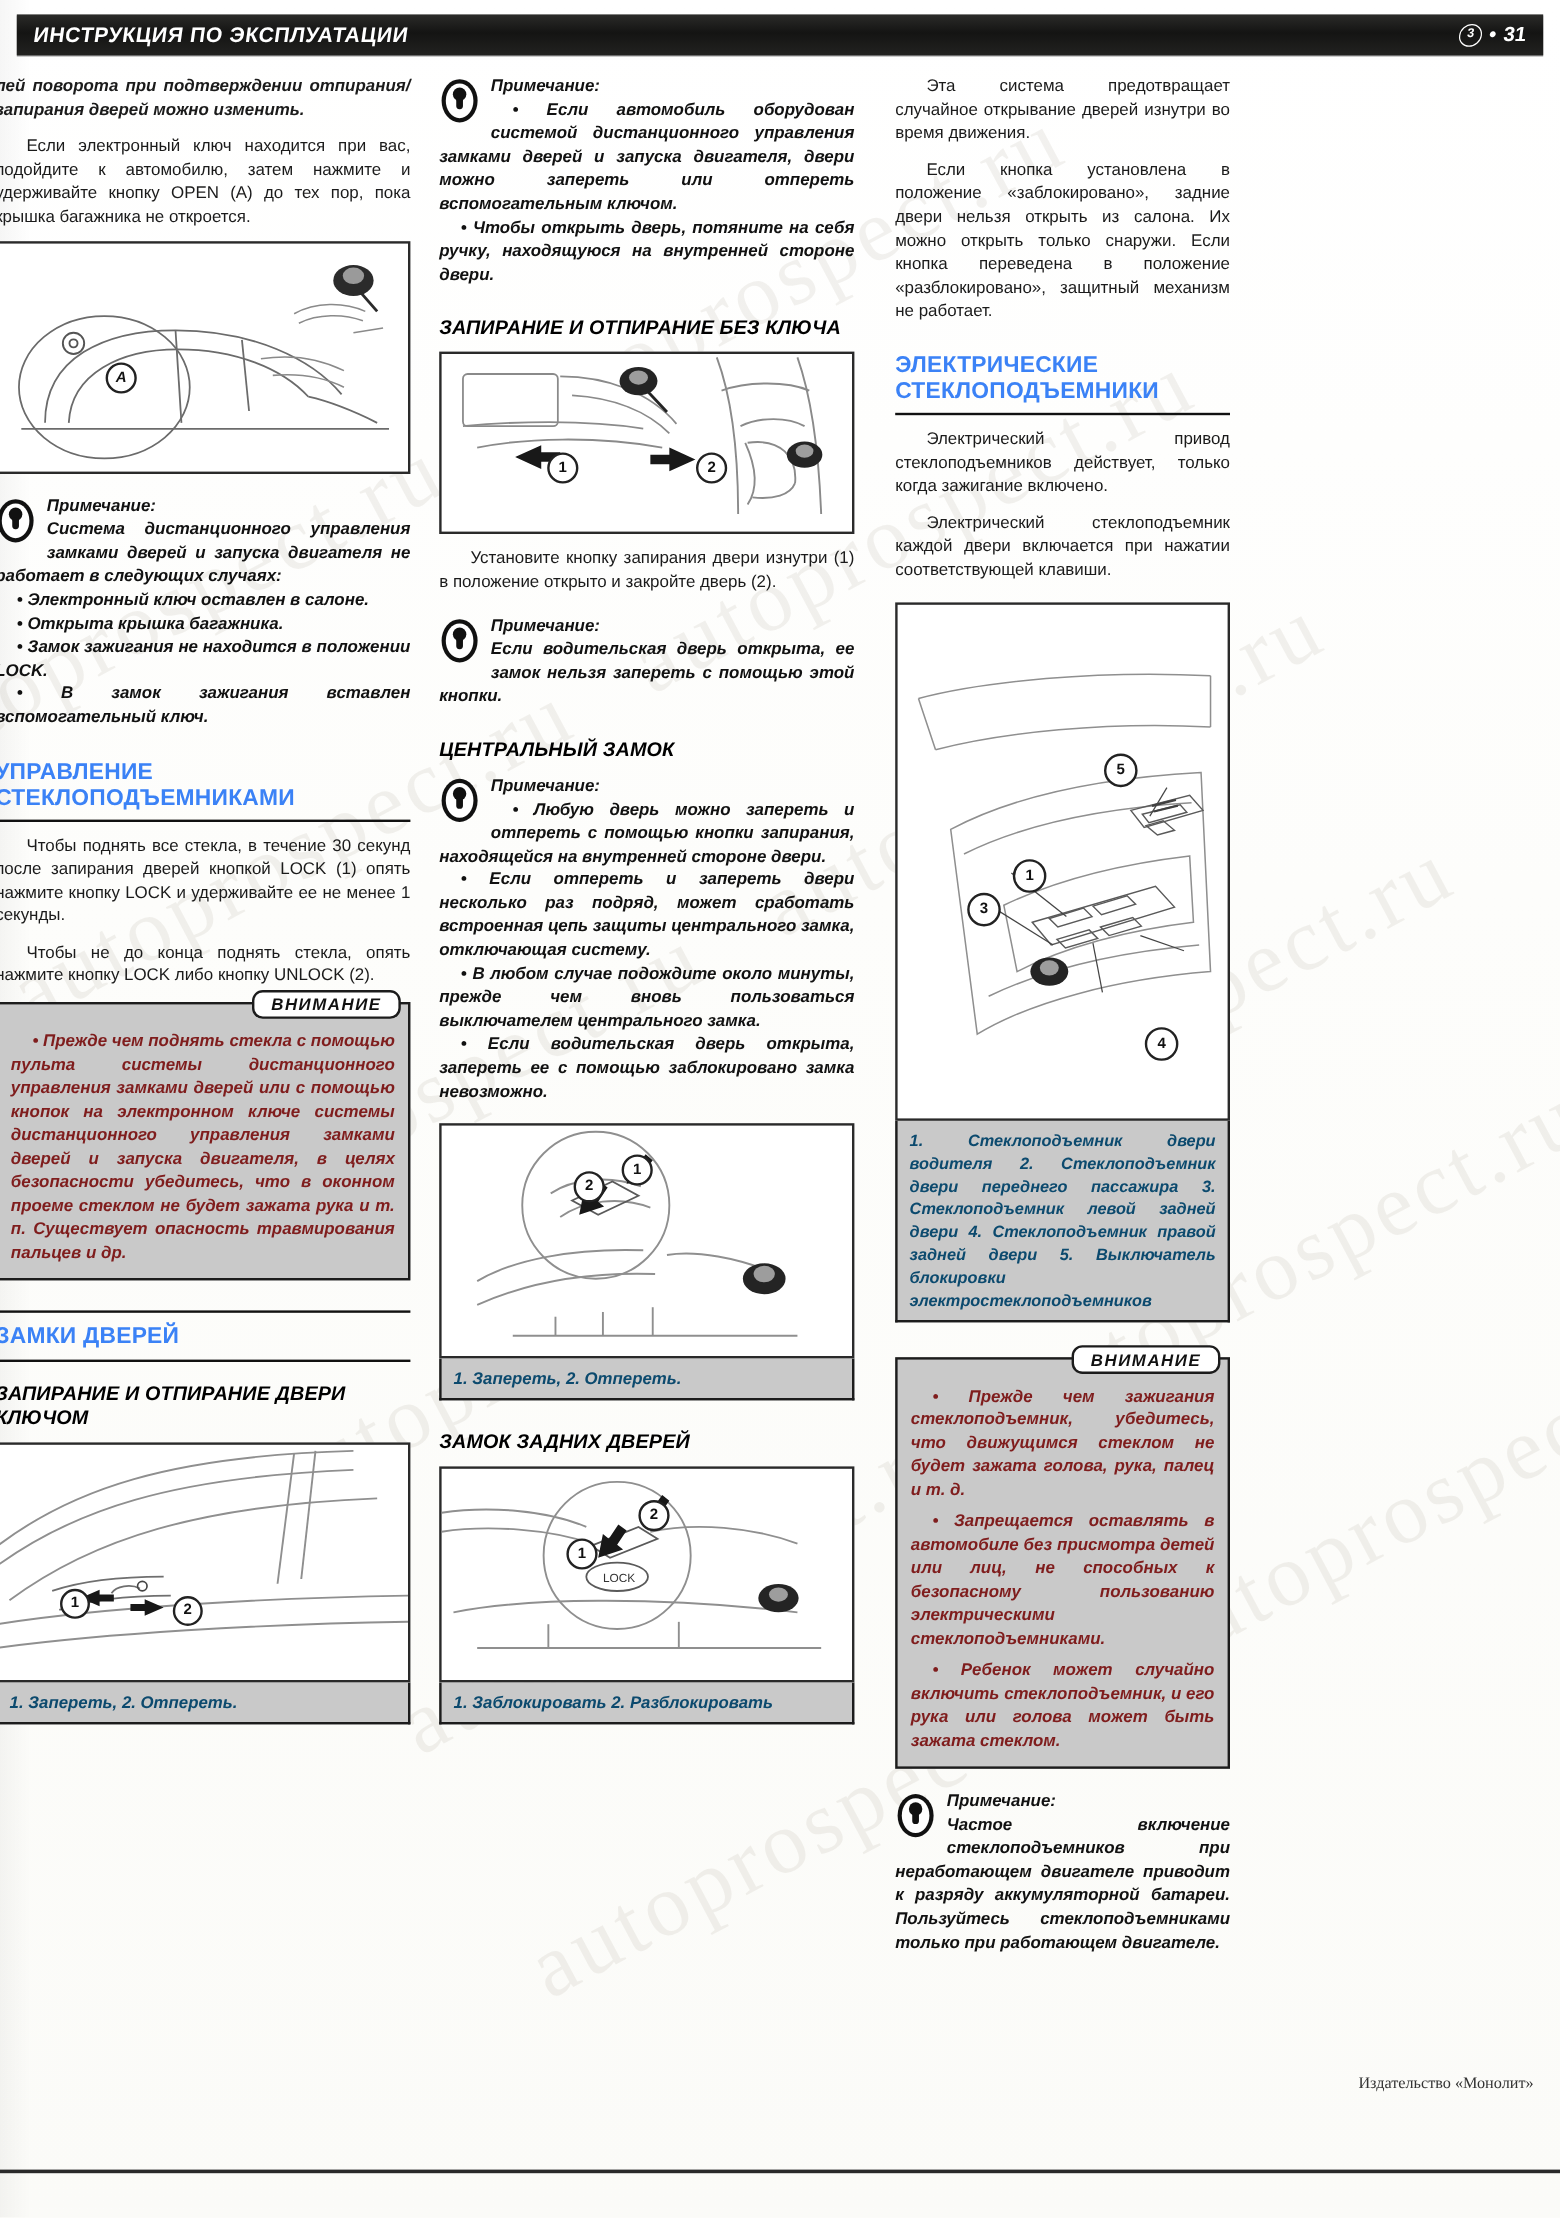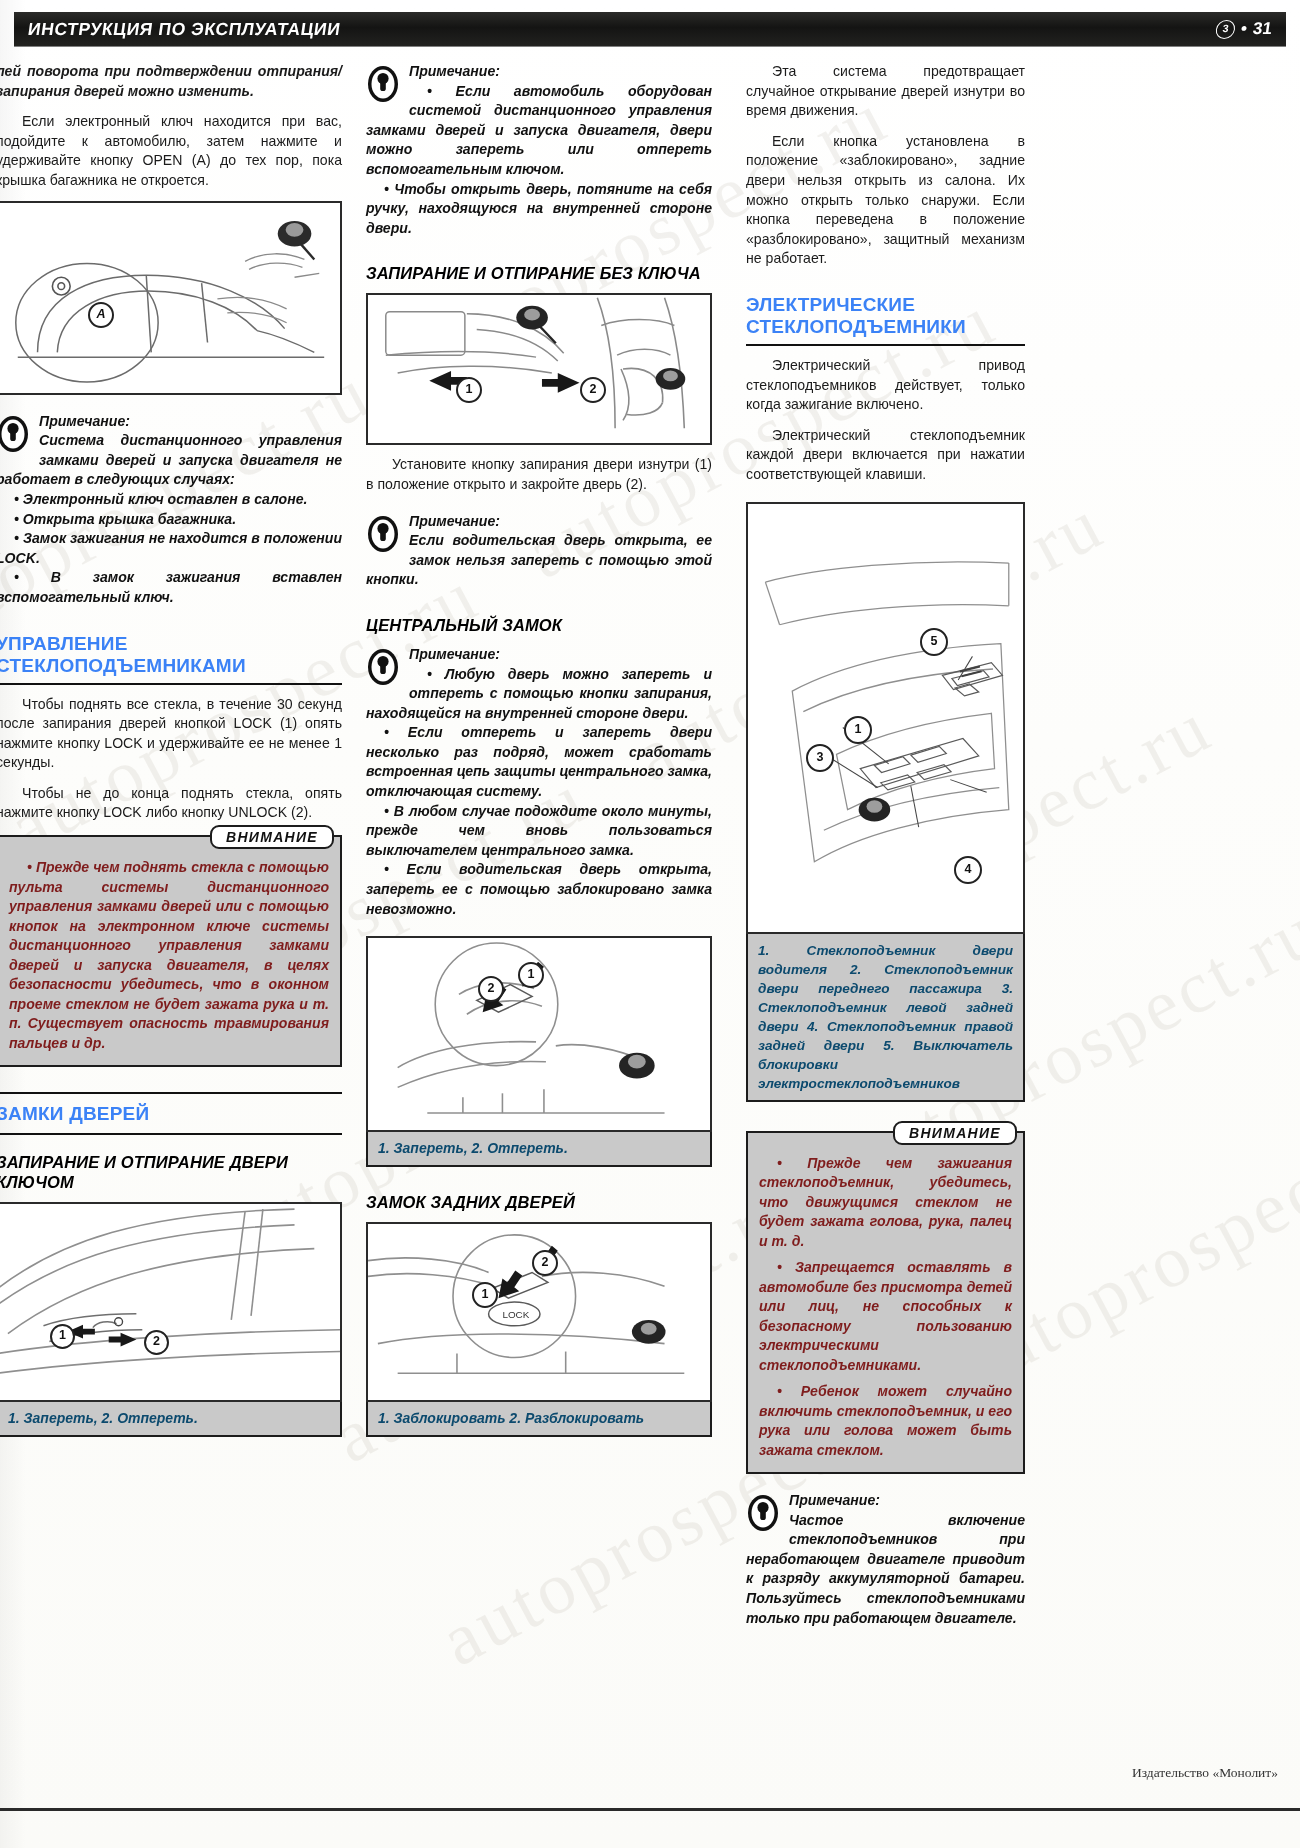--- a/index.html
+++ b/index.html
@@ -115,21 +115,21 @@
     background:#c9c9c9;border:2.2px solid #1c1c1c;border-top:none;
     padding:7px 10px;box-sizing:border-box;
     font-size:13.6px;line-height:19px;font-style:italic;font-weight:bold;color:#0c4a6e;
     text-align:justify;
   }
   .cap.plain{font-size:14px;}
 
   
   .footer-rule{position:absolute;left:0;top:1808px;width:1300px;height:3px;background:#2a2a2a;}
   .footer-txt{
-    position:absolute;right:22px;top:1765px;font-size:13.5px;color:#333;
+    position:absolute;right:22px;top:1728px;font-size:13.5px;color:#333;
     font-family:"Liberation Serif",serif;
   }
   .callout{
     position:absolute;border:2px solid #222;border-radius:50%;
     background:#fff;font-size:12.5px;font-weight:bold;text-align:center;
     font-family:"Liberation Sans",sans-serif;color:#111;
   }
   svg.draw{display:block;}
 </style>
 </head>

